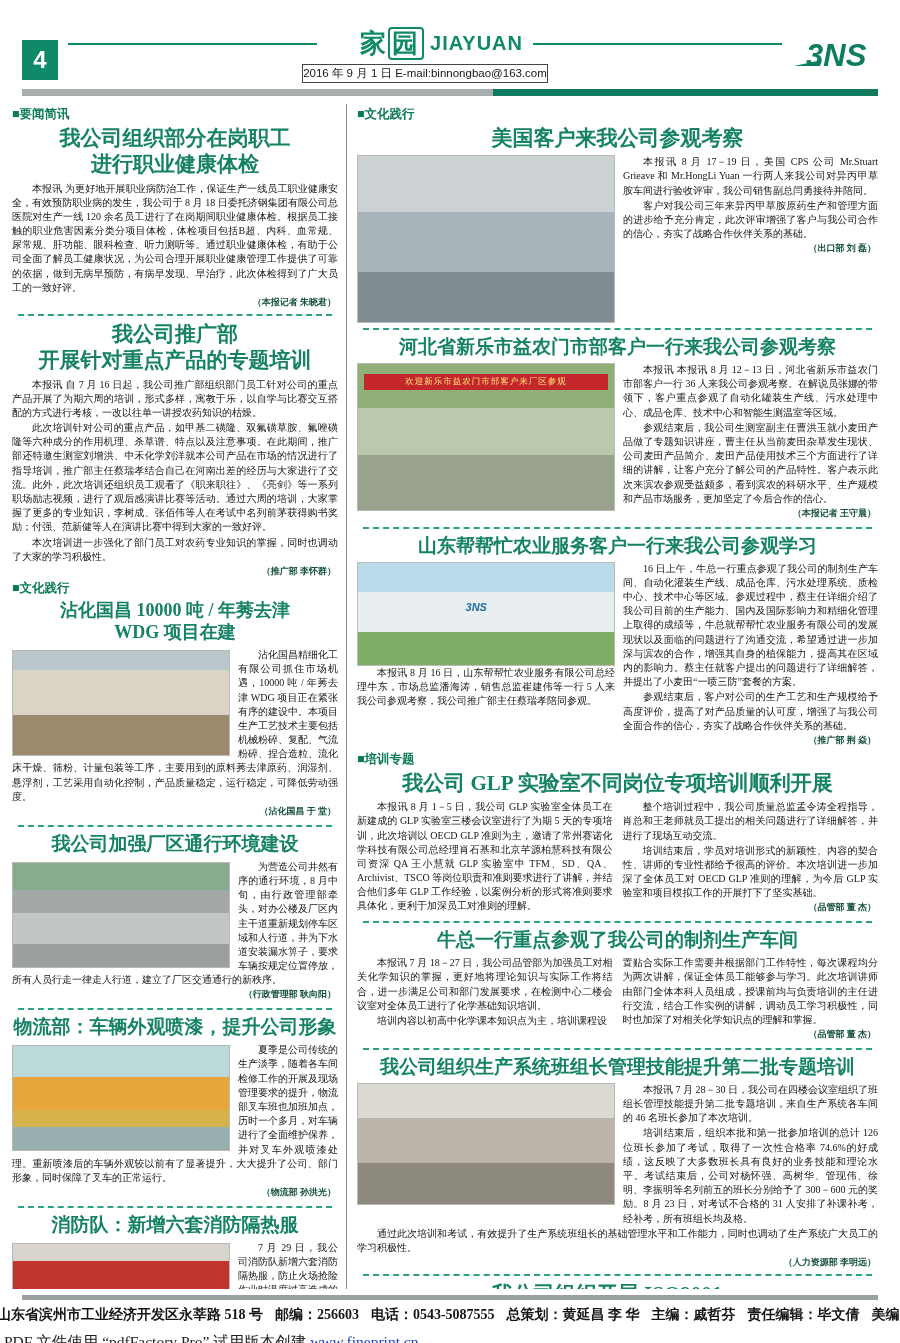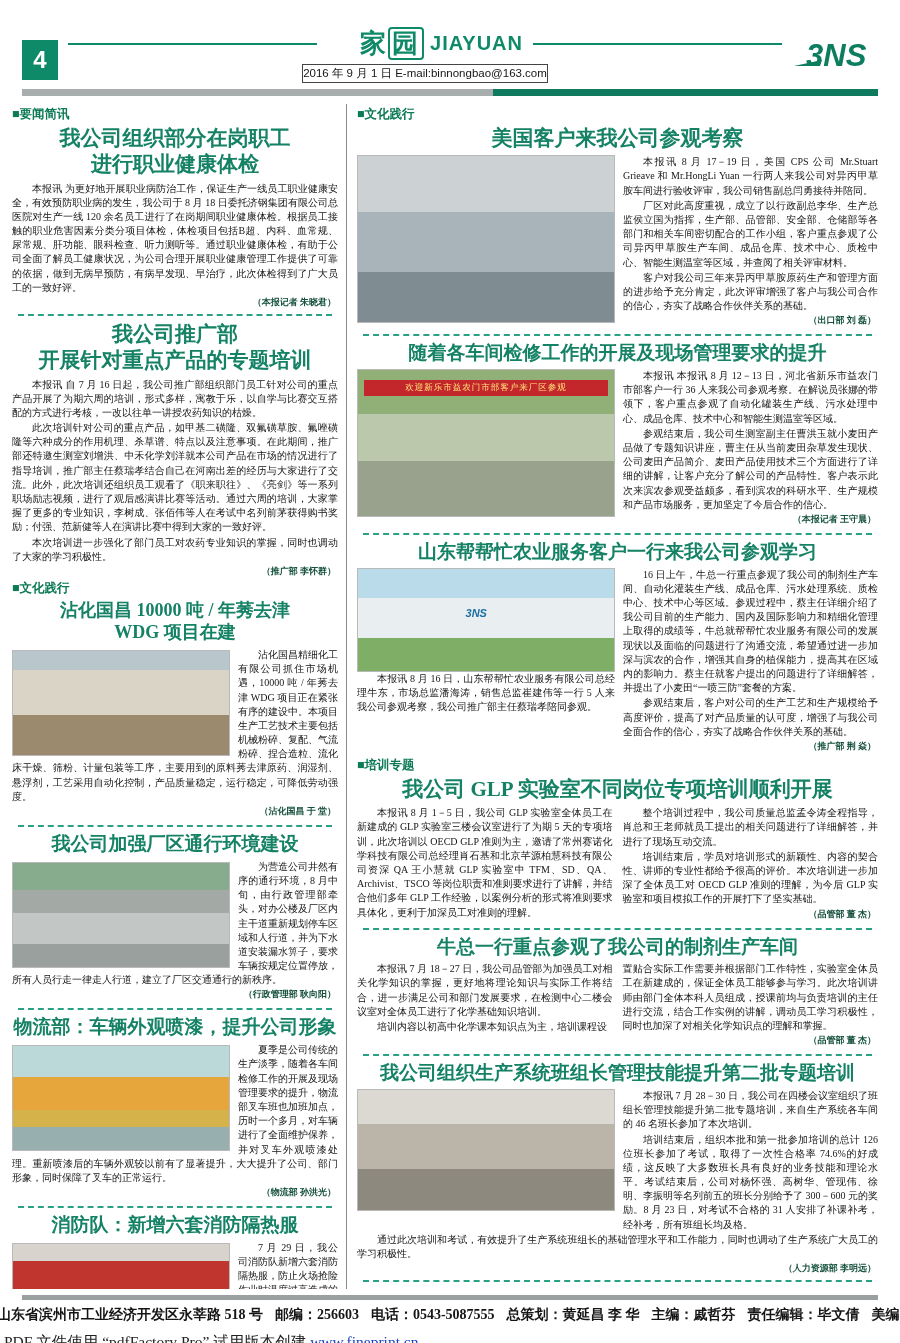--- a/index.html
+++ b/index.html
@@ -162,30 +162,29 @@
 
     <div class="colR">
       <div class="seclabel">■文化践行</div>
 
       <div>
         <h2 class="h-big">美国客户来我公司参观考察</h2>
         <div class="row">
           <div class="photo phR ph-factory" style="height:168px;"></div>
           <div class="txt">
             <p class="p">本报讯 8 月 17－19 日，美国 CPS 公司 Mr.Stuart Grieave 和 Mr.HongLi Yuan 一行两人来我公司对异丙甲草胺车间进行验收评审，我公司销售副总闫勇接待并陪同。</p>
-            <p class="p">厂区对此高度重视，成立了以行政副总李华、生产总监侯立国为指挥，生产部、品管部、安全部、仓储部等各部门和相关车间密切配合的工作小组，客户重点参观了公司异丙甲草胺生产车间、成品仓库、技术中心、质检中心、智能生测温室等区域，并查阅了相关评审材料。</p>
             <p class="p">客户对我公司三年来异丙甲草胺原药生产和管理方面的进步给予充分肯定，此次评审增强了客户与我公司合作的信心，夯实了战略合作伙伴关系的基础。</p>
             <div class="byline">（出口部 刘 磊）</div>
           </div>
         </div>
       </div>
       <hr class="sep">
 
       <div>
-        <h2 class="h-mid">随着各车间检修工作的开展及现场管理要求的提升</h2>
+        <h2 class="h-mid">河北省新乐市益农门市部客户一行来我公司参观考察</h2>
         <div class="row">
           <div class="photo phR ph-crowd" style="height:148px;">
             <div class="banner">欢迎新乐市益农门市部客户来厂区参观</div>
           </div>
           <div class="txt">
             <p class="p">本报讯 本报讯 8 月 12－13 日，河北省新乐市益农门市部客户一行 36 人来我公司参观考察。在解说员张娜的带领下，客户重点参观了自动化罐装生产线、污水处理中心、成品仓库、技术中心和智能生测温室等区域。</p>
             <p class="p">参观结束后，我公司生测室副主任曹洪玉就小麦田产品做了专题知识讲座，曹主任从当前麦田杂草发生现状、公司麦田产品简介、麦田产品使用技术三个方面进行了详细的讲解，让客户充分了解公司的产品特性。客户表示此次来滨农参观受益颇多，看到滨农的科研水平、生产规模和产品市场服务，更加坚定了今后合作的信心。</p>
             <div class="byline">（本报记者 王守晨）</div>
           </div>
         </div>
@@ -227,21 +226,21 @@
       <hr class="sep">
 
       <div>
         <h2 class="h-mid">牛总一行重点参观了我公司的制剂生产车间</h2>
         <div class="twocol">
           <div>
             <p class="p">本报讯 7 月 18－27 日，我公司品管部为加强员工对相关化学知识的掌握，更好地将理论知识与实际工作将结合，进一步满足公司和部门发展要求，在检测中心二楼会议室对全体员工进行了化学基础知识培训。</p>
             <p class="p">培训内容以初高中化学课本知识点为主，培训课程设</p>
           </div>
           <div>
-            <p class="p" style="text-indent:0;">置贴合实际工作需要并根据部门工作特性，实验室全体员工在新建成的，保证全体员工能够参与学习。此次培训讲师由部门全体本科人员组成，授课前均与负责培训的主任进行交流，结合工作实例的讲解，调动员工学习积极性，同时也加深了对相关化学知识点的理解和掌握。</p>
+            <p class="p" style="text-indent:0;">置贴合实际工作需要并根据部门工作特性，每次课程均分为两次讲解，保证全体员工能够参与学习。此次培训讲师由部门全体本科人员组成，授课前均与负责培训的主任进行交流，结合工作实例的讲解，调动员工学习积极性，同时也加深了对相关化学知识点的理解和掌握。</p>
             <div class="byline">（品管部 董 杰）</div>
           </div>
         </div>
       </div>
       <hr class="sep">
 
       <div>
         <h2 class="h-mid">我公司组织生产系统班组长管理技能提升第二批专题培训</h2>
         <div class="row">
           <div class="photo phR ph-classroom" style="height:122px;"></div>

